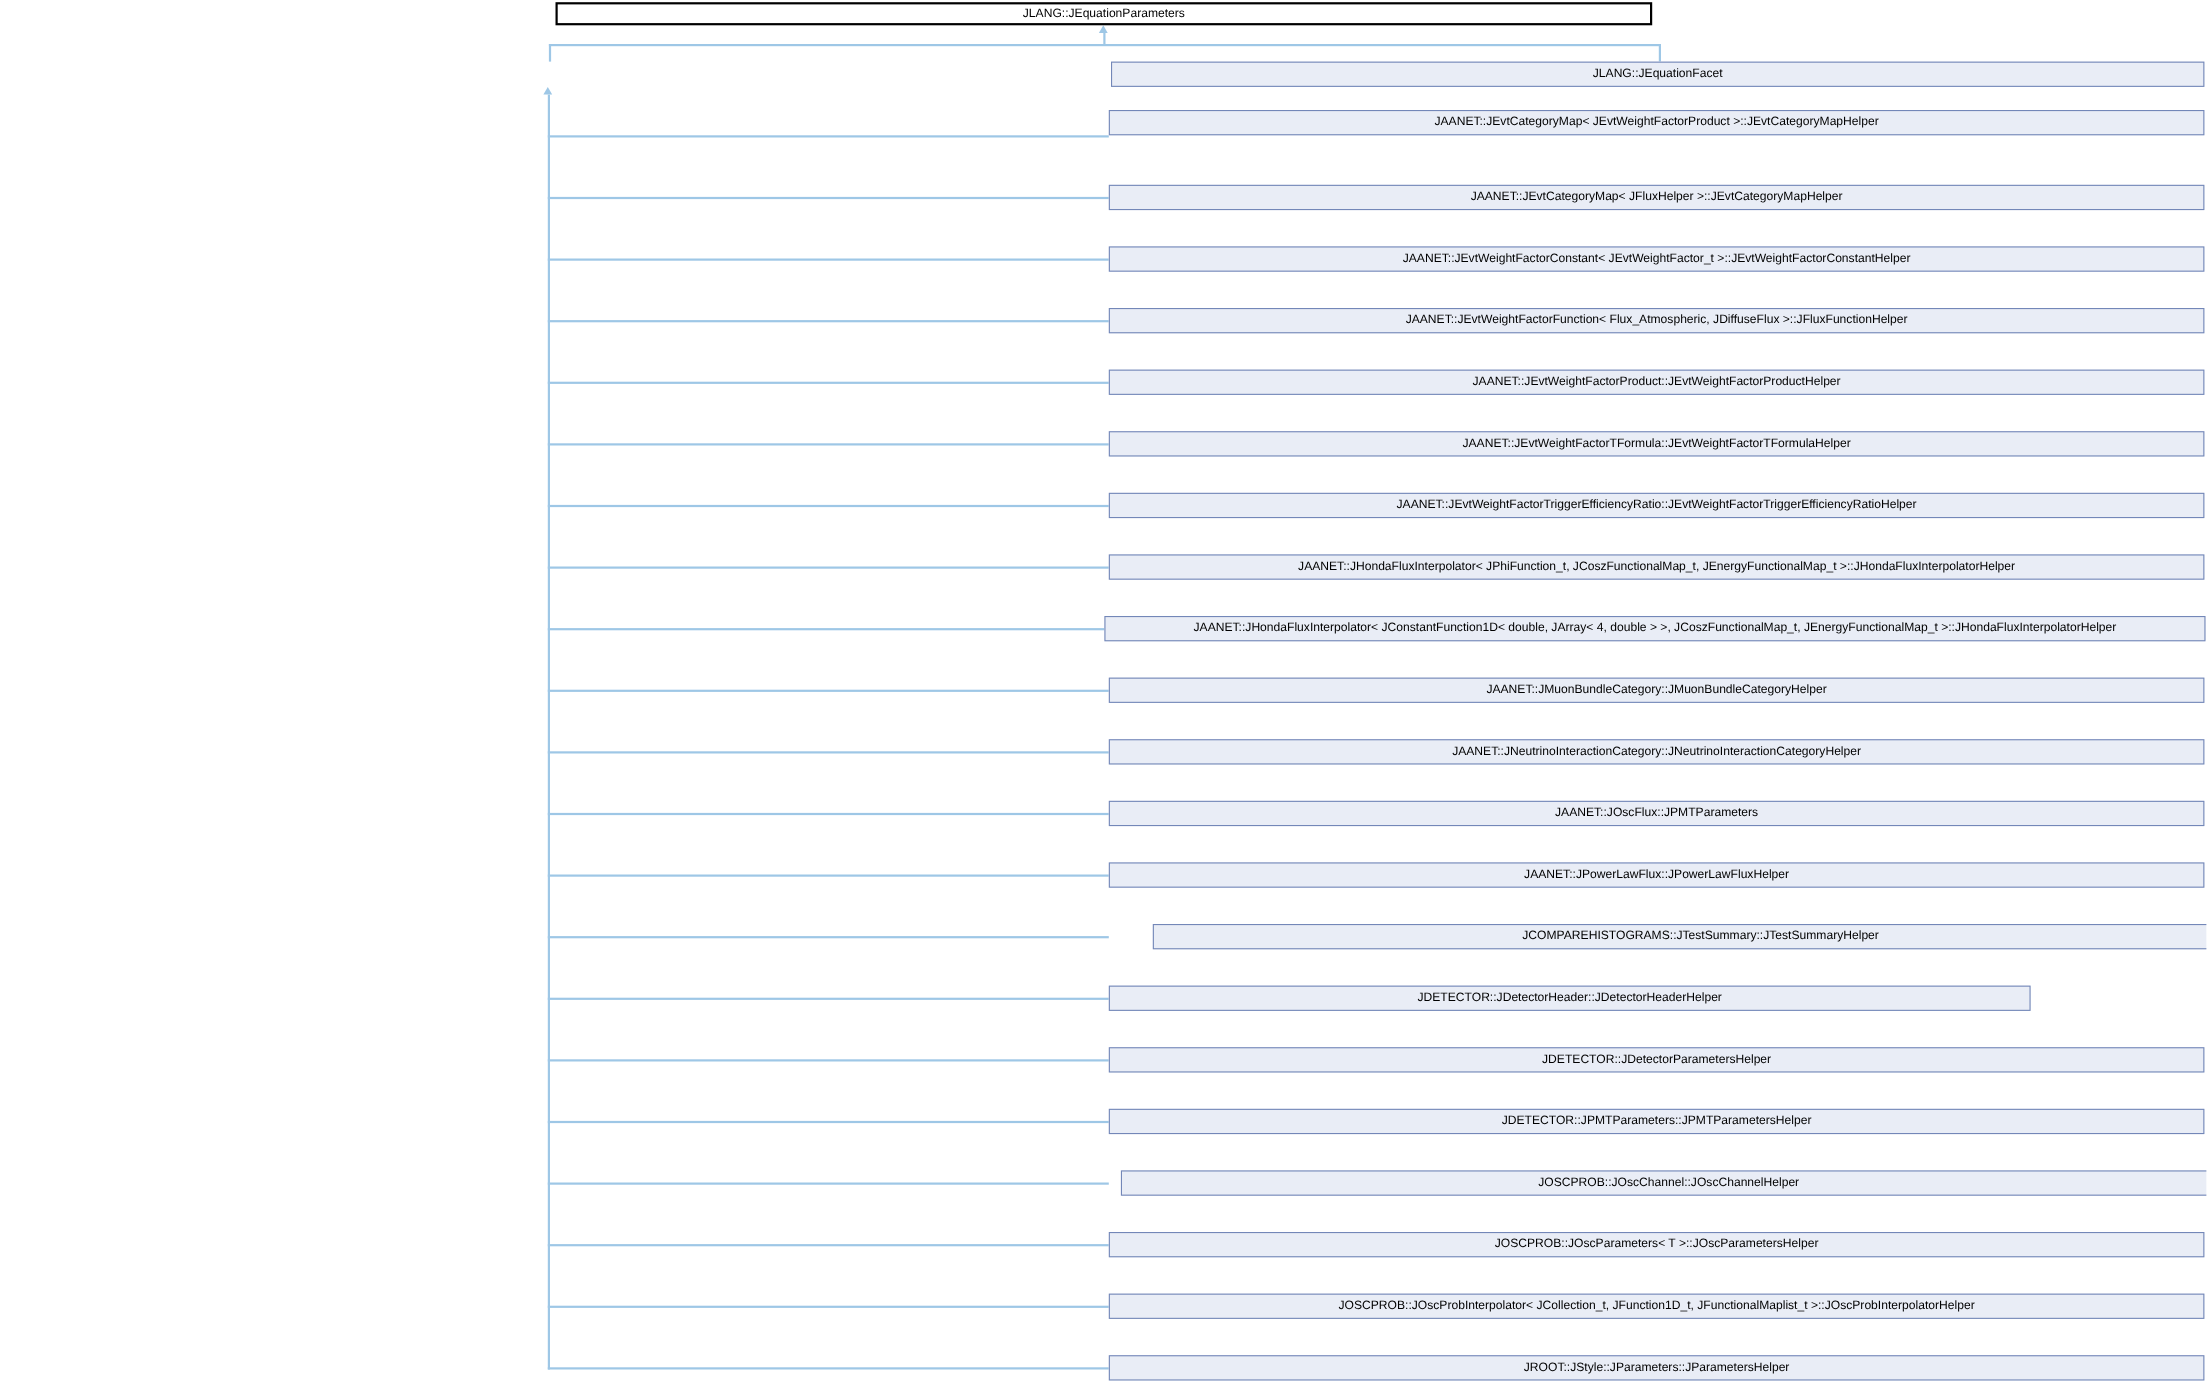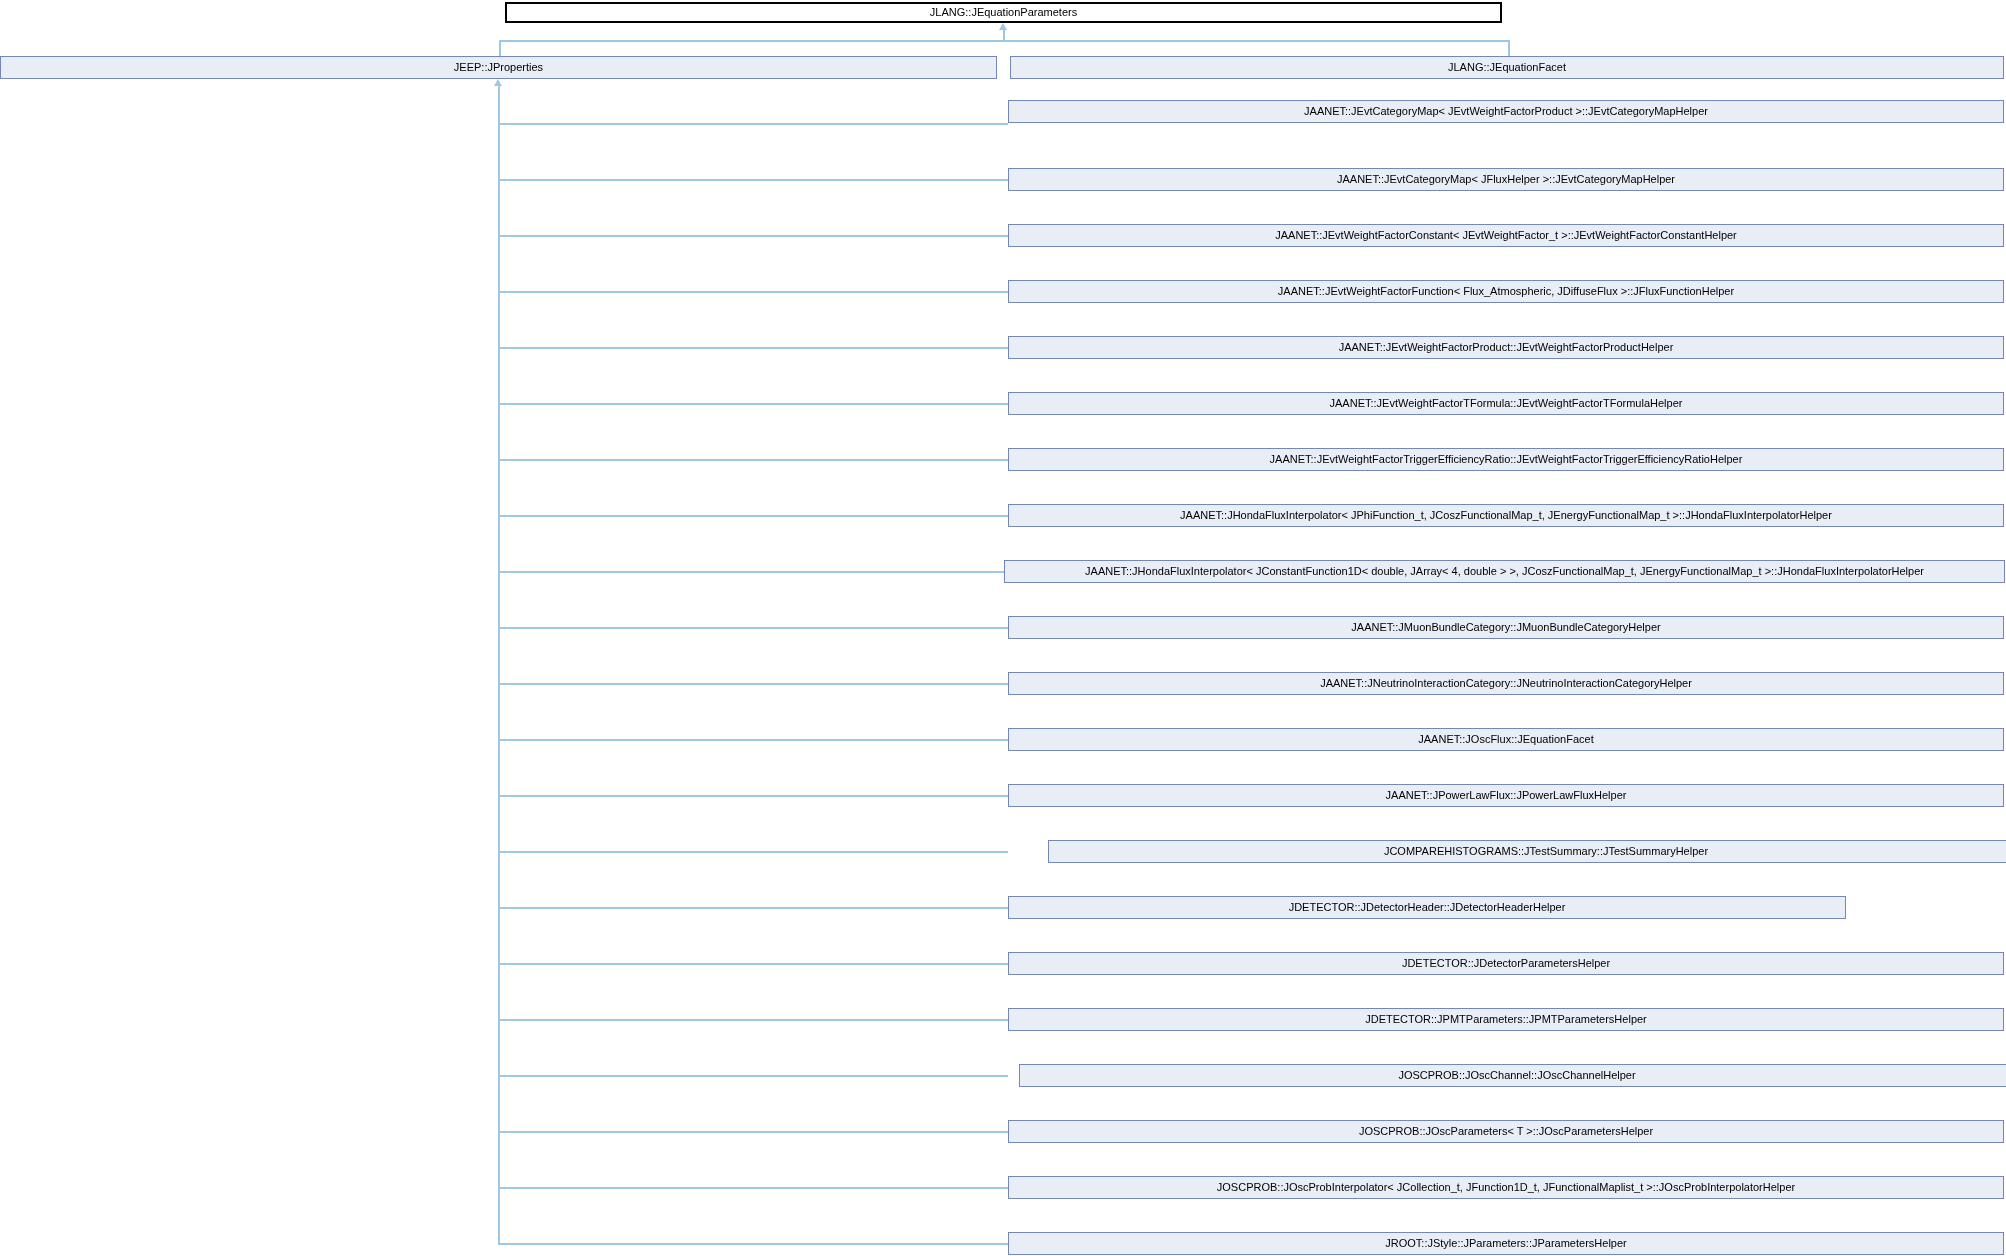--- a/index.html
+++ b/index.html
@@ -43,21 +43,20 @@
 <div class="diagram">
 
   <div class="node root" style="left:505px;top:2px;width:997px;height:21px;">JLANG::JEquationParameters</div>
 
   <div class="arrow" style="left:999px;top:23px;"></div>
   <div class="v" style="left:1003px;top:30px;height:11px;"></div>
   <div class="h" style="left:499px;top:40px;width:1010px;"></div>
   <div class="v" style="left:499px;top:40px;height:16px;"></div>
   <div class="v" style="left:1508px;top:40px;height:16px;"></div>
 
-  <div class="node" style="left:0px;top:56px;width:997px;height:23px;">JEEP::JProperties</div>
   <div class="node" style="left:1010px;top:56px;width:994px;height:23px;">JLANG::JEquationFacet</div>
 
   <div class="arrow" style="left:494px;top:79px;"></div>
   <div class="v" style="left:498px;top:86px;height:1159px;"></div>
 
   <div id="descendants">
       <div class="h" style="left: 498px; top: 123px; width: 510px;"></div>
       <div class="node" style="left: 1008px; top: 100px; width: 996px; height: 23px;">JAANET::JEvtCategoryMap&lt; JEvtWeightFactorProduct &gt;::JEvtCategoryMapHelper</div>
       <div class="h" style="left: 498px; top: 179px; width: 510px;"></div>
       <div class="node" style="left: 1008px; top: 168px; width: 996px; height: 23px;">JAANET::JEvtCategoryMap&lt; JFluxHelper &gt;::JEvtCategoryMapHelper</div>
@@ -73,21 +72,21 @@
       <div class="node" style="left: 1008px; top: 448px; width: 996px; height: 23px;">JAANET::JEvtWeightFactorTriggerEfficiencyRatio::JEvtWeightFactorTriggerEfficiencyRatioHelper</div>
       <div class="h" style="left: 498px; top: 515px; width: 510px;"></div>
       <div class="node" style="left: 1008px; top: 504px; width: 996px; height: 23px;">JAANET::JHondaFluxInterpolator&lt; JPhiFunction_t, JCoszFunctionalMap_t, JEnergyFunctionalMap_t &gt;::JHondaFluxInterpolatorHelper</div>
       <div class="h" style="left: 498px; top: 571px; width: 506px;"></div>
       <div class="node" style="left: 1004px; top: 560px; width: 1001px; height: 23px;">JAANET::JHondaFluxInterpolator&lt; JConstantFunction1D&lt; double, JArray&lt; 4, double &gt; &gt;, JCoszFunctionalMap_t, JEnergyFunctionalMap_t &gt;::JHondaFluxInterpolatorHelper</div>
       <div class="h" style="left: 498px; top: 627px; width: 510px;"></div>
       <div class="node" style="left: 1008px; top: 616px; width: 996px; height: 23px;">JAANET::JMuonBundleCategory::JMuonBundleCategoryHelper</div>
       <div class="h" style="left: 498px; top: 683px; width: 510px;"></div>
       <div class="node" style="left: 1008px; top: 672px; width: 996px; height: 23px;">JAANET::JNeutrinoInteractionCategory::JNeutrinoInteractionCategoryHelper</div>
       <div class="h" style="left: 498px; top: 739px; width: 510px;"></div>
-      <div class="node" style="left: 1008px; top: 728px; width: 996px; height: 23px;">JAANET::JOscFlux::JEquationFacet</div>
+      <div class="node" style="left: 1008px; top: 728px; width: 996px; height: 23px;">JAANET::JOscFlux::JPMTParameters</div>
       <div class="h" style="left: 498px; top: 795px; width: 510px;"></div>
       <div class="node" style="left: 1008px; top: 784px; width: 996px; height: 23px;">JAANET::JPowerLawFlux::JPowerLawFluxHelper</div>
       <div class="h" style="left: 498px; top: 851px; width: 510px;"></div>
       <div class="node" style="left: 1048px; top: 840px; width: 996px; height: 23px;">JCOMPAREHISTOGRAMS::JTestSummary::JTestSummaryHelper</div>
       <div class="h" style="left: 498px; top: 907px; width: 510px;"></div>
       <div class="node" style="left: 1008px; top: 896px; width: 838px; height: 23px;">JDETECTOR::JDetectorHeader::JDetectorHeaderHelper</div>
       <div class="h" style="left: 498px; top: 963px; width: 510px;"></div>
       <div class="node" style="left: 1008px; top: 952px; width: 996px; height: 23px;">JDETECTOR::JDetectorParametersHelper</div>
       <div class="h" style="left: 498px; top: 1019px; width: 510px;"></div>
       <div class="node" style="left: 1008px; top: 1008px; width: 996px; height: 23px;">JDETECTOR::JPMTParameters::JPMTParametersHelper</div>

